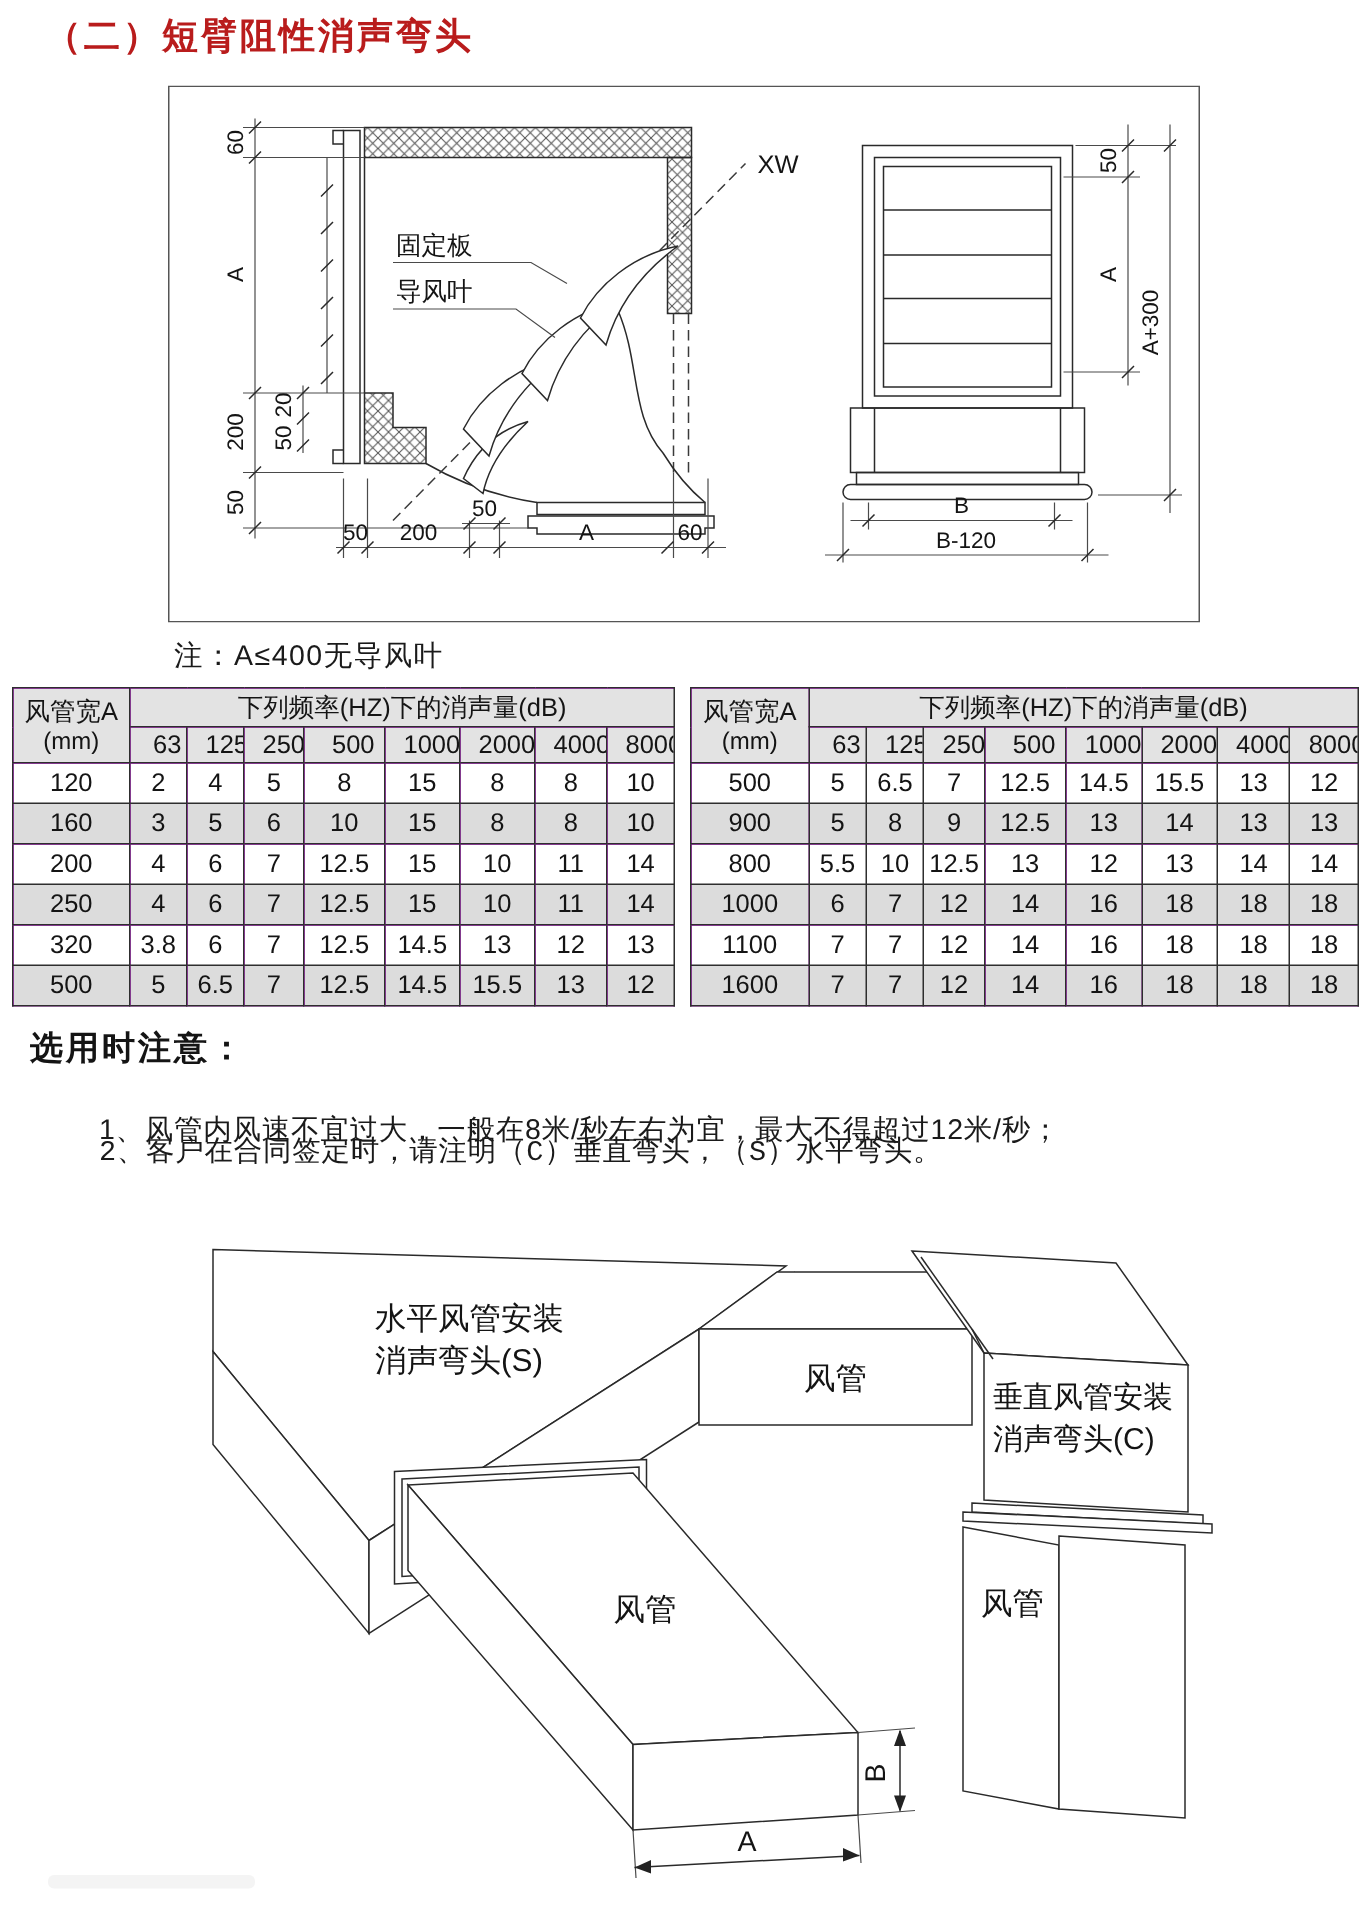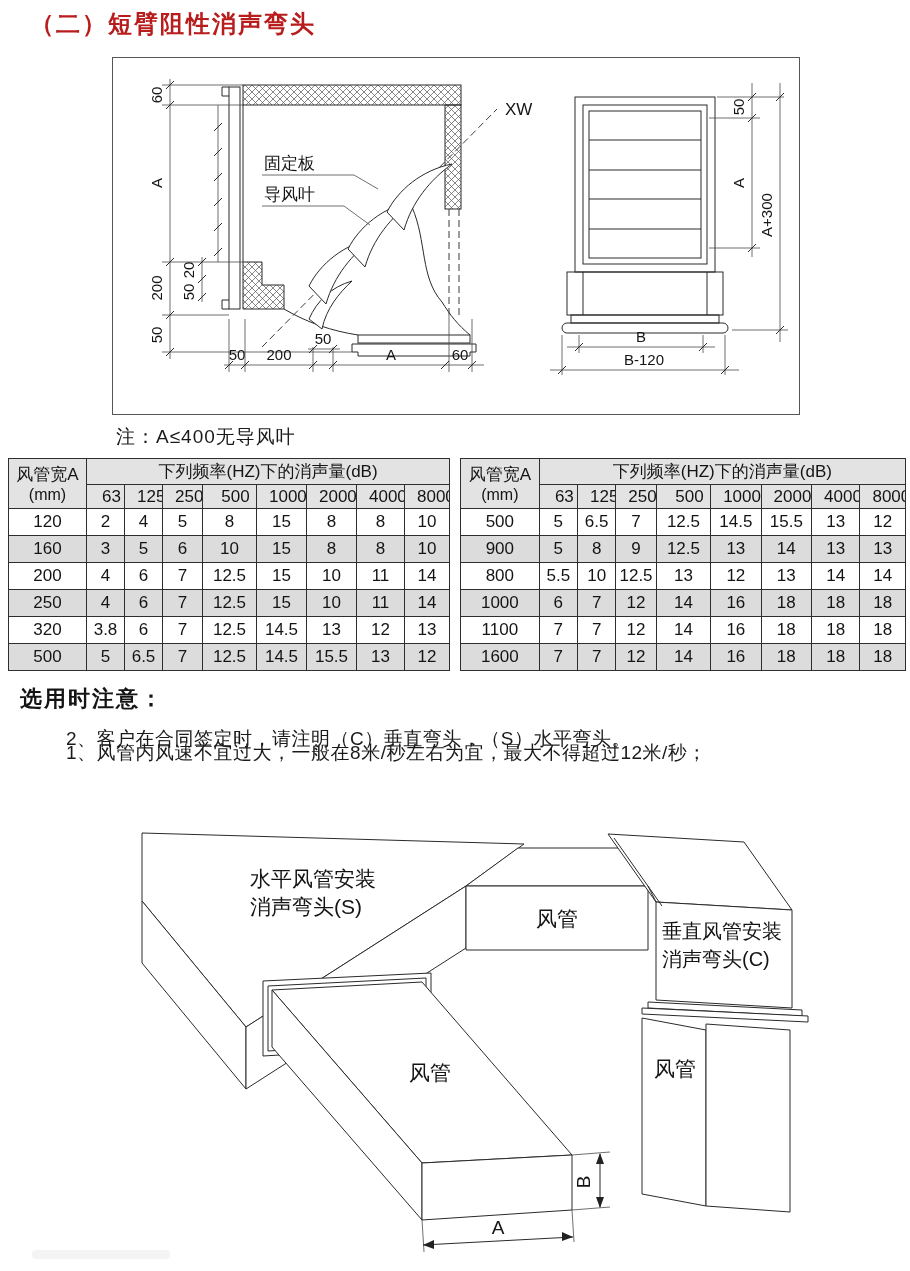--- a/index.html
+++ b/index.html
@@ -26,21 +26,21 @@
   table.att thead tr.r1 th{height:25px;}
   table.att thead tr.r2 th{height:23px;padding-left:12px;}
   table.att tbody td{height:26px;background:#fff;}
   table.att tbody tr:nth-child(even) td{background:#dcdcdc;}
   #tbl-left{left:8px;top:458px;width:441px;}
   #tbl-right{left:460px;top:458px;width:446px;}
   .hdr2{font-size:16px;}
   #notes-heading{left:20px;top:684px;font-size:22px;font-weight:700;letter-spacing:2px;color:#141414;font-family:Liberation Serif, serif;}
   .note-item{left:66px;font-size:19px;color:#1a1a1a;letter-spacing:0.5px;}
   #note-1{top:740px;}
-  #note-2{top:726px;}
+  #note-2{top:754px;font-family:Liberation Mono, monospace;}
   #iso{left:90px;top:808px;}
   #smudge{left:32px;top:1250px;width:138px;height:9px;background:#f4f4f4;border-radius:4px;}
   svg{display:block;}
   svg text{font-family:"Liberation Sans","DejaVu Sans",sans-serif;fill:#141414;}
   .ln{stroke:#2a2a2a;stroke-width:1;fill:none;}
   .lnf{stroke:#2a2a2a;stroke-width:1;fill:#ffffff;}
   .thin{stroke:#4a4a4a;stroke-width:0.8;fill:none;}
   .dash{stroke:#3a3a3a;stroke-width:1;fill:none;stroke-dasharray:7 4;}
   .dim{font-size:15px;}
   .lbl{font-size:17px;}

